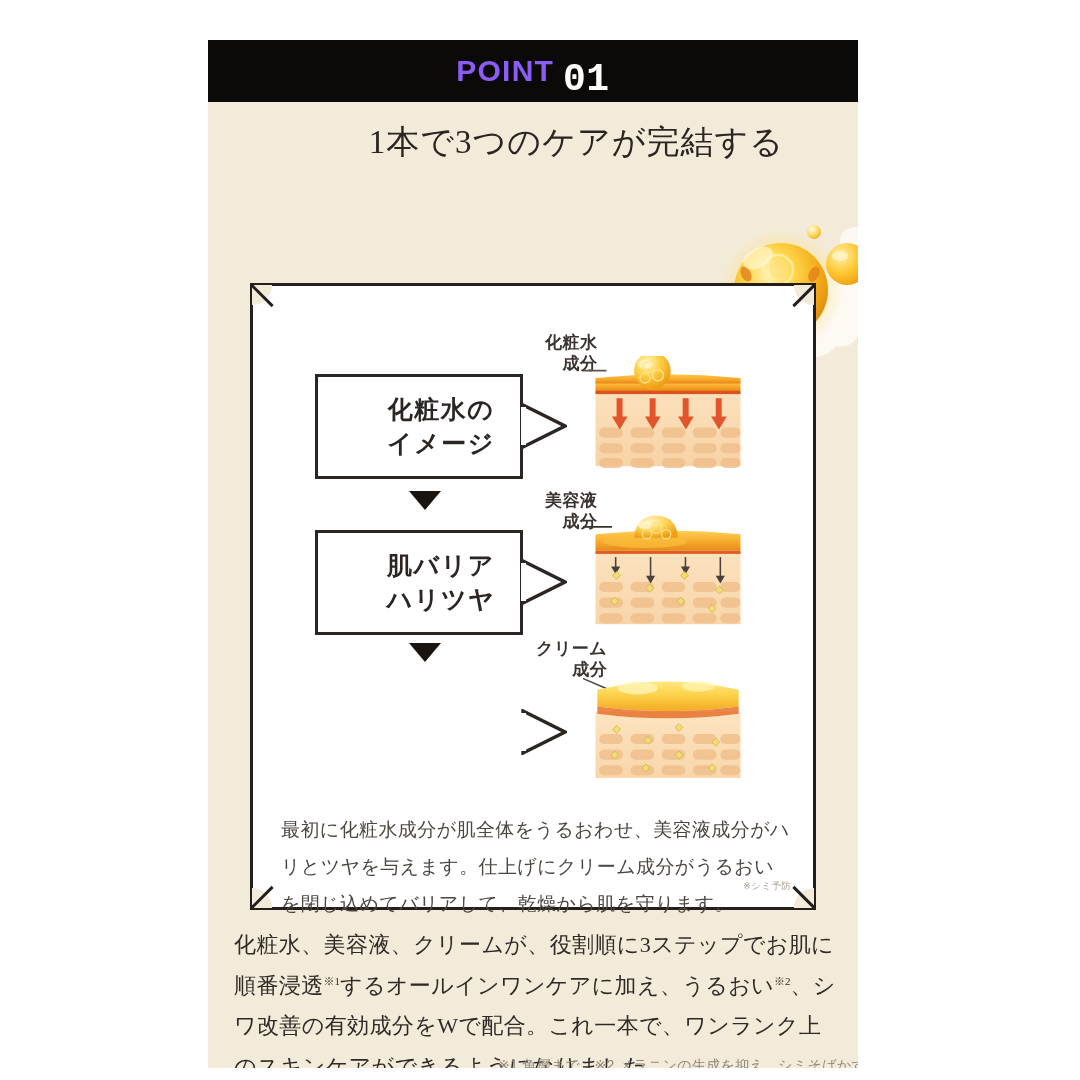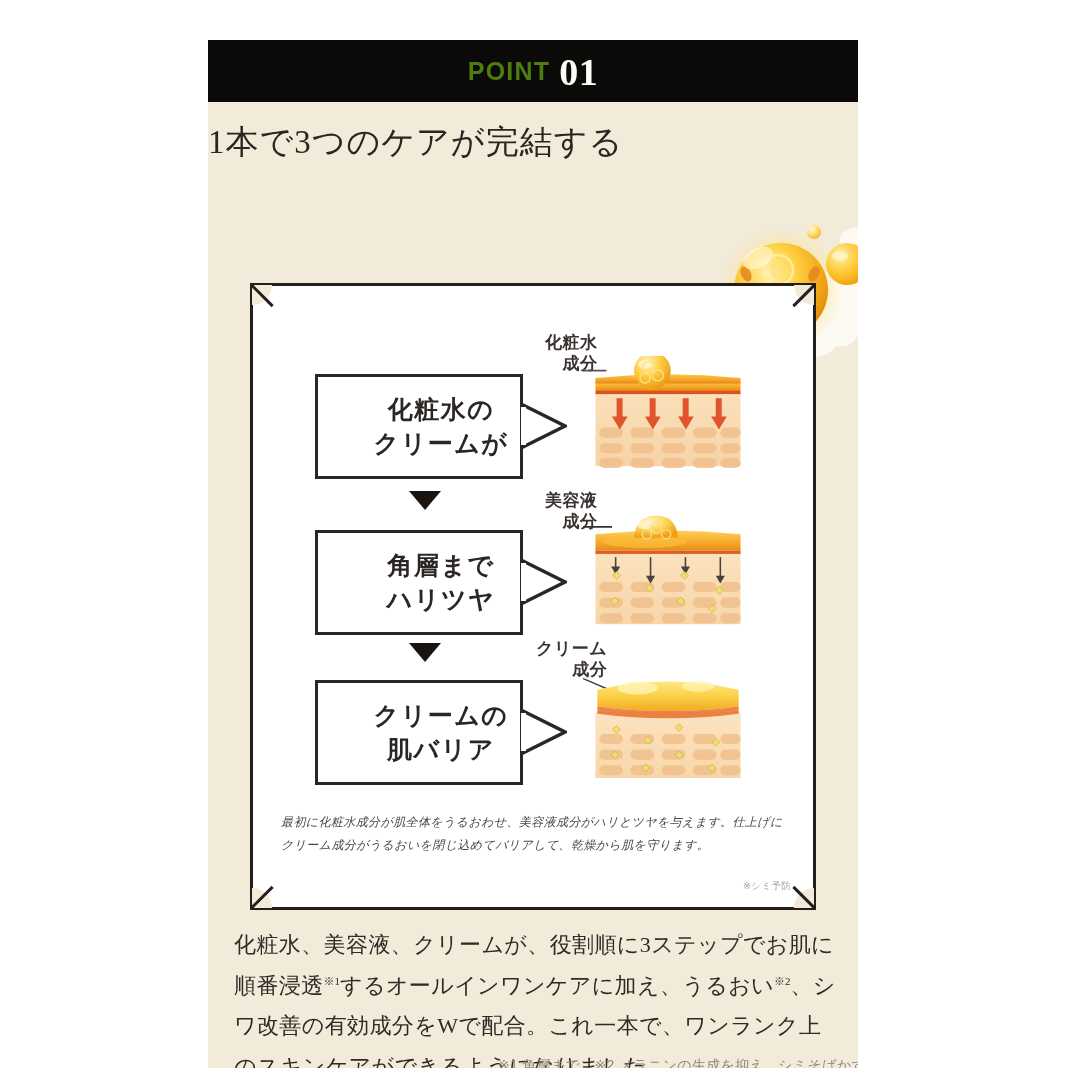--- a/index.html
+++ b/index.html
@@ -32,45 +32,45 @@
     left: 0;
     top: 0;
     width: 650px;
     height: 62px;
     background: #0c0a08;
     display: flex;
     align-items: center;
     justify-content: center;
   }
   #point-bar .pt-label {
-    color: #4d7c0f;
+    color: #8b5cf6;
     font-weight: bold;
-    font-size: 25px;
+    font-size: 30px;
     letter-spacing: 1.2px;
     font-family: "Liberation Sans", sans-serif;
   }
   #point-bar .pt-num {
     color: #fdfcf9;
     font-weight: bold;
     font-size: 38px;
     letter-spacing: 0.5px;
     margin-left: 9px;
     line-height: 1;
     position: relative;
-    top: 1px;
-    font-family: Liberation Serif, serif;
+    top: 9px;
+    font-family: Liberation Mono, monospace;
   }
 
   
   #headline {
     position: absolute;
     left: 0;
     top: 84px;
     width: 576px;
-    text-align: left;
+    text-align: right;
   }
   #headline .sub {
     font-family: "Liberation Serif", "DejaVu Serif", serif;
     font-size: 33px;
     color: #2b2420;
     letter-spacing: 1px;
     line-height: 1.15;
     white-space: nowrap;
   }
   #headline .main {
@@ -205,26 +205,25 @@
     height: 112px;
   }
 
   
   #inner-desc {
     position: absolute;
     left: 28px;
     top: 525px;
     width: 512px;
     font-family: "Liberation Serif", "DejaVu Serif", serif;
-    font-size: 12px;
+    font-size: 19px;
     color: #4c4641;
     line-height: 1.95;
     letter-spacing: 0.4px;
     text-align: left;
-    font-style: italic;
   }
   #inner-note {
     position: absolute;
     right: 22px;
     top: 594px;
     font-family: "Liberation Sans", "DejaVu Sans", sans-serif;
     font-size: 9.5px;
     color: #a79e92;
     letter-spacing: 0.3px;
   }
@@ -333,21 +332,21 @@
     <div class="chamfer bl"></div>
     <div class="chamfer br"></div>
     <div class="chamfer-line tl"></div>
     <div class="chamfer-line tr"></div>
     <div class="chamfer-line bl"></div>
     <div class="chamfer-line br"></div>
 
     <div class="step-row r1">
       <div class="callout">
         <div class="ln">化粧水の</div>
-        <div class="ln">クリームが</div>
+        <div class="ln">イメージ</div>
       </div>
       <svg class="callout-beak" viewBox="0 0 46 46">
         <path d="M2 2 L2 44 L44 23 Z" fill="#ffffff" stroke="#2b2623" stroke-width="3.4" stroke-linejoin="miter"></path>
         <rect x="0" y="4" width="5" height="38" fill="#ffffff"></rect>
       </svg>
 
       <div class="ing-label" style="left:292px; top:-42px;">
         <span>化粧水</span><br>
         <span>成分</span>
       </div>
@@ -413,21 +412,21 @@
           <rect x="137" y="46" width="6.5" height="22"></rect>
           <path d="M132 66 L149 66 L140.5 80 Z"></path>
         </g>
       </svg>
     </div>
 
     <div class="tri-down t1"></div>
 
     <div class="step-row r2">
       <div class="callout">
-        <div class="ln">角層まで</div>
+        <div class="ln">肌バリア</div>
         <div class="ln">ハリツヤ</div>
       </div>
       <svg class="callout-beak" viewBox="0 0 46 46">
         <path d="M2 2 L2 44 L44 23 Z" fill="#ffffff" stroke="#2b2623" stroke-width="3.4" stroke-linejoin="miter"></path>
         <rect x="0" y="4" width="5" height="38" fill="#ffffff"></rect>
       </svg>
 
       <div class="ing-label" style="left:292px; top:-40px;">
         <span>美容液</span><br>
         <span>成分</span>
@@ -499,24 +498,20 @@
           <rect x="24" y="92" width="6" height="6" transform="rotate(45 27 95)"></rect>
           <rect x="96" y="92" width="6" height="6" transform="rotate(45 99 95)"></rect>
           <rect x="130" y="100" width="6" height="6" transform="rotate(45 133 103)"></rect>
         </g>
       </svg>
     </div>
 
     <div class="tri-down t2"></div>
 
     <div class="step-row r3">
-      <div class="callout">
-        <div class="ln">クリームの</div>
-        <div class="ln">肌バリア</div>
-      </div>
       <svg class="callout-beak" viewBox="0 0 46 46">
         <path d="M2 2 L2 44 L44 23 Z" fill="#ffffff" stroke="#2b2623" stroke-width="3.4" stroke-linejoin="miter"></path>
         <rect x="0" y="4" width="5" height="38" fill="#ffffff"></rect>
       </svg>
 
       <div class="ing-label" style="left:283px; top:-42px;">
         <span>クリーム</span><br>
         <span>成分</span>
       </div>
 

